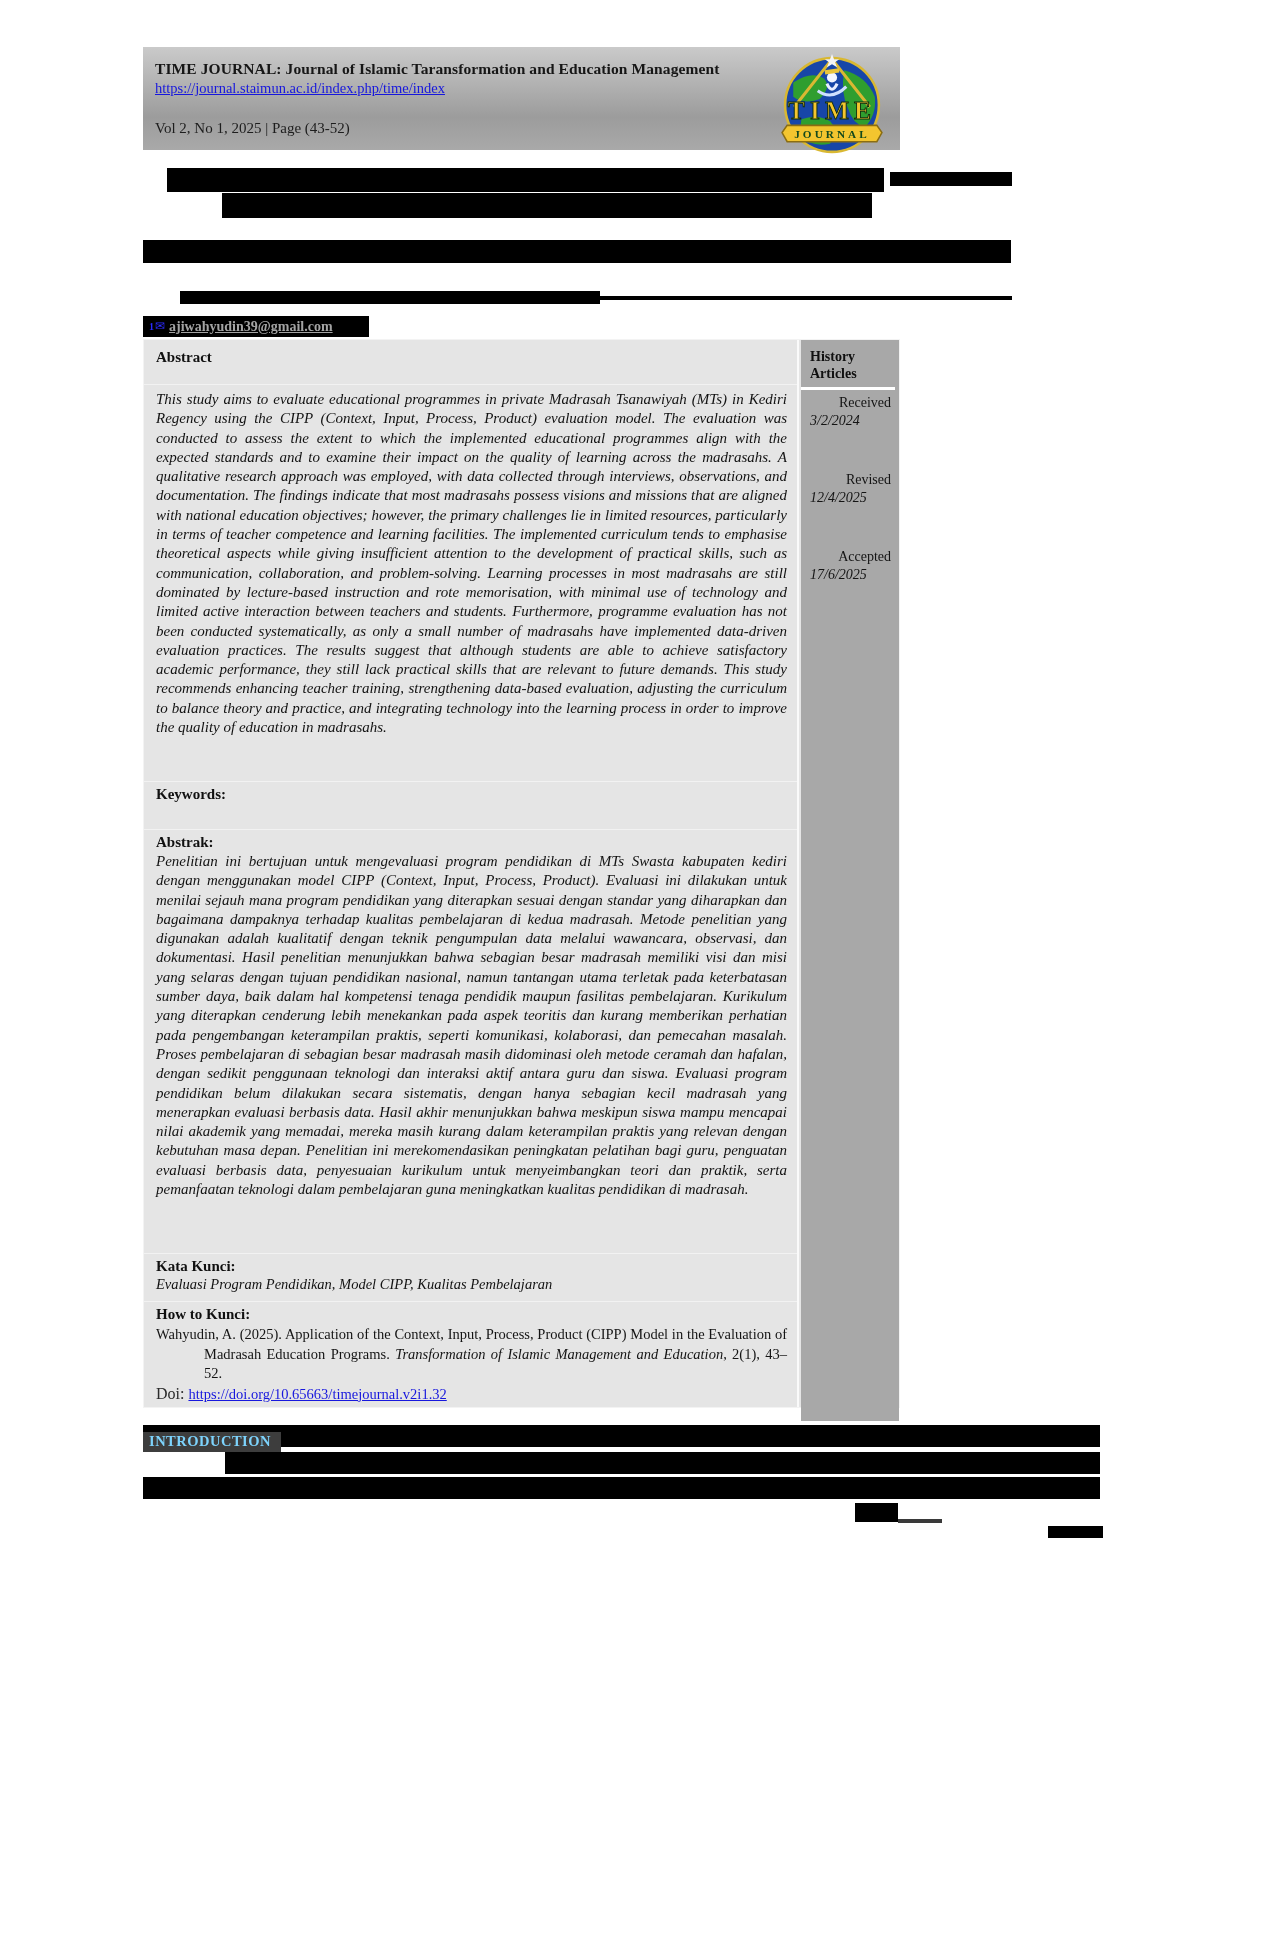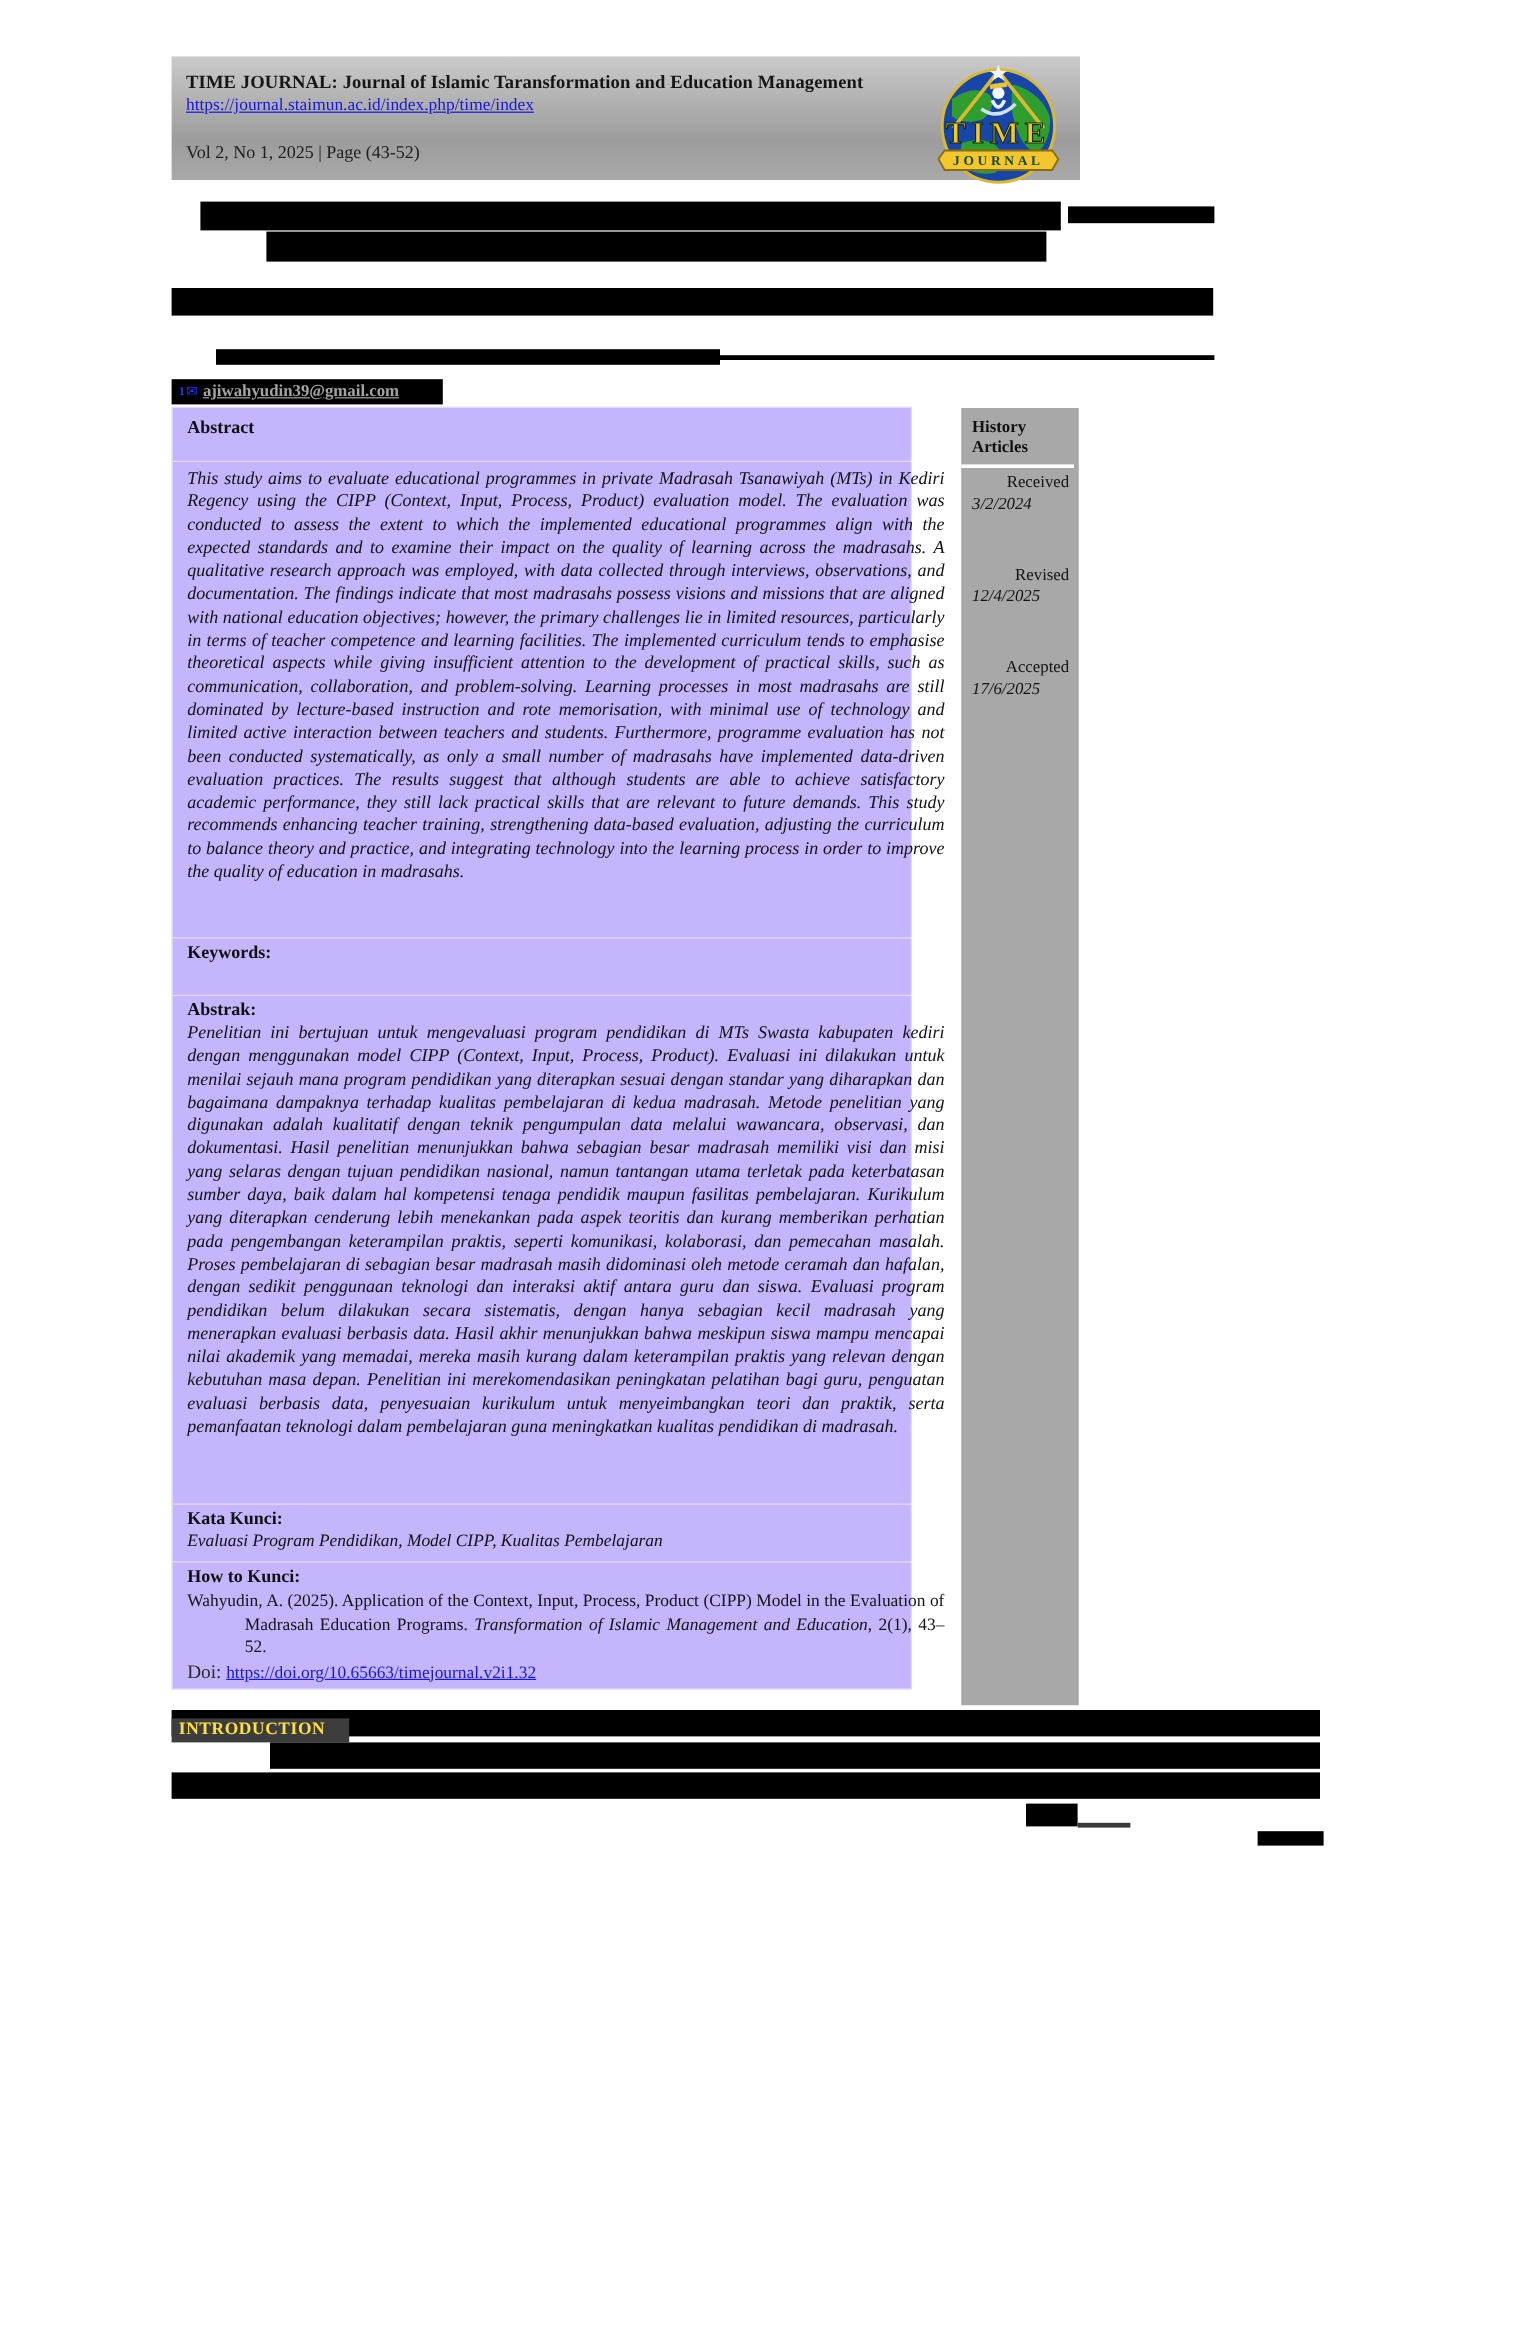--- a/index.html
+++ b/index.html
@@ -22,22 +22,22 @@
   
   .email-bar{
     position:absolute;left:143px;top:316px;width:226px;height:21px;background:#000;
     display:flex;align-items:center;padding-left:6px;box-sizing:border-box;
   }
   .email-sup{color:#2a2aff;font-size:10px;vertical-align:top;margin-right:1px;font-weight:bold;}
   .env{color:#2a2aff;font-size:12px;margin-right:4px;}
   .email-link{color:#a3a3a3;font-size:14px;font-weight:bold;text-decoration:underline;cursor:pointer;white-space:nowrap;}
   
   .abs-table{
-    position:absolute;left:143px;top:339px;width:617px;height:1069px;
-    background:#c4b5fd;border:1px solid rgba(255,255,255,.55);box-sizing:border-box;overflow:visible;
+    position:absolute;left:143px;top:339px;width:757px;height:1069px;
+    background:#e5e5e5;border:1px solid rgba(255,255,255,.55);box-sizing:border-box;overflow:visible;
   }
   .col-left{position:absolute;left:0;top:0;width:655px;height:1067px;border-right:2px solid rgba(255,255,255,.8);box-sizing:border-box;}
   .col-right{position:absolute;left:657px;top:0;width:98px;height:1081px;background:#a8a8a8;box-sizing:border-box;padding:8px 8px 0 9px;}
   .row{box-sizing:border-box;padding:4px 10px 0 12px;overflow:hidden;}
   .row + .row{border-top:1px solid rgba(255,255,255,.5);}
   .r-head{height:44px;padding-top:8px;}
   .r-abs{height:397px;}
   .r-kw{height:48px;}
   .r-abstrak{height:424px;}
   .r-kk{height:48px;}
@@ -51,22 +51,22 @@
   .hist-item + .hist-item{margin-top:41px;}
   .hist-label{font-size:14px;color:#141414;line-height:18px;text-align:right;}
   .hist-date{font-size:14px;font-style:italic;color:#141414;line-height:18px;}
   .cite-text{font-size:14.5px;line-height:19.5px;color:#141414;text-align:justify;
     padding-left:48px;text-indent:-48px;margin-top:2px;}
   .cite-journal{font-style:italic;}
   .doi-line{margin-top:1px;font-size:16px;color:#2a2a2a;}
   .doi-link{font-size:14.5px;color:#1717dd;text-decoration:underline;cursor:pointer;}
   
   .intro-bar{position:absolute;left:143px;top:1425px;width:957px;height:22px;background:#000;display:flex;align-items:center;}
-  .intro-word{display:inline-block;background:#3d3d3d;color:#fde047;font-weight:bold;font-size:14.5px;
-    letter-spacing:.5px;padding:1px 20px 2px 6px;font-family:"Liberation Serif", serif;margin-top:12px;}
+  .intro-word{display:inline-block;background:#3d3d3d;color:#7dd3fc;font-weight:bold;font-size:14.5px;
+    letter-spacing:.5px;padding:1px 10px 2px 6px;font-family:"Liberation Serif", serif;margin-top:12px;}
   .pn-line{position:absolute;background:#3a3a3a;}
 </style>
 </head>
 <body>
 
 <div class="page">
 
   <header class="header-box">
     <div class="jtitle">TIME JOURNAL: Journal of Islamic Taransformation and Education Management</div>
     <a class="jurl">https://journal.staimun.ac.id/index.php/time/index</a>

